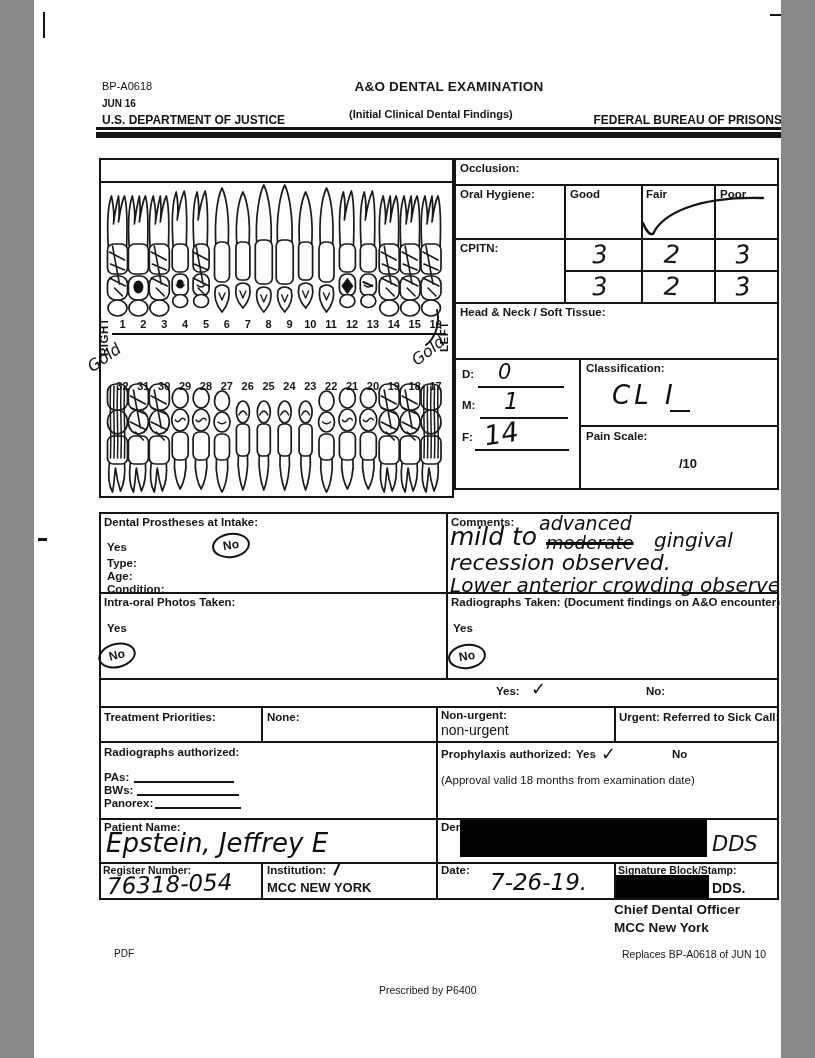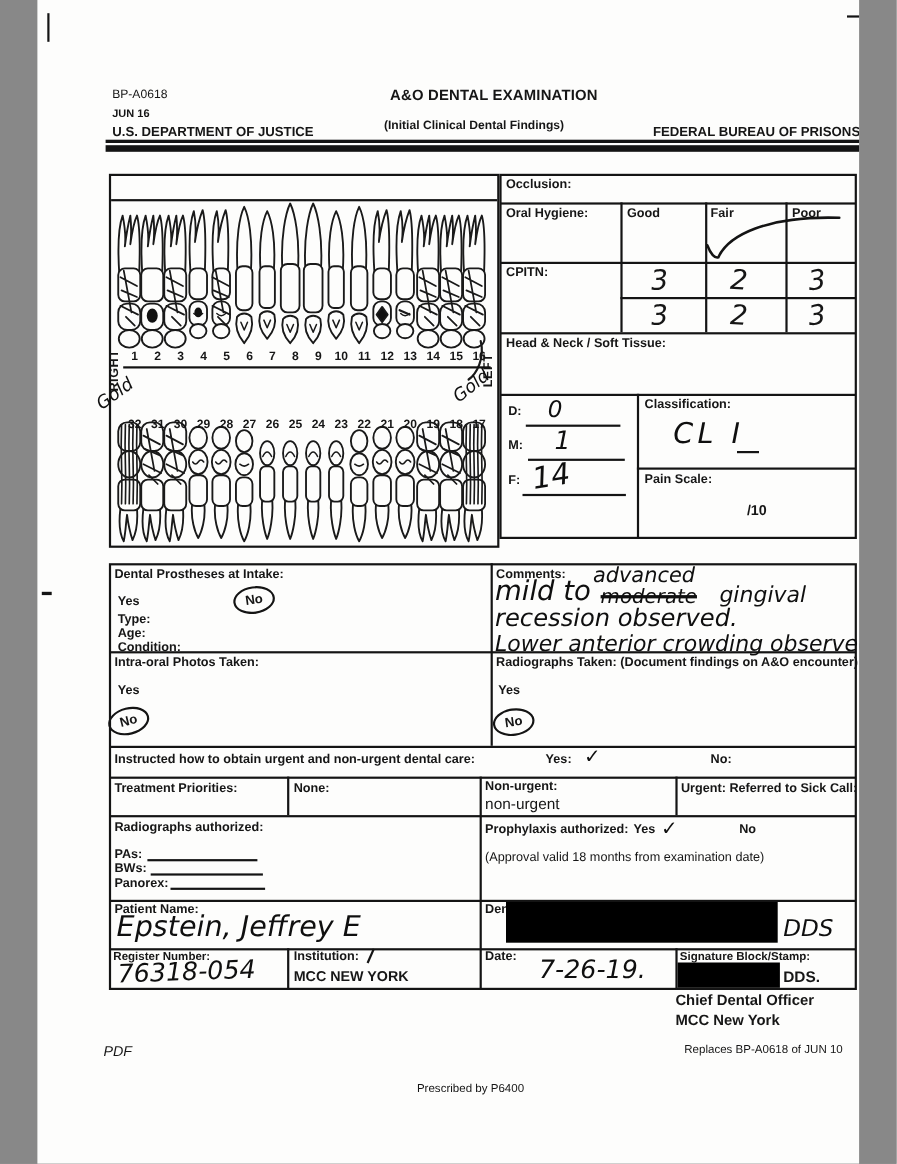--- a/index.html
+++ b/index.html
@@ -340,21 +340,20 @@
   <div class="hw" style="left:416px;top:575px;font-size:20px;">Lower anterior crowding observed</div>
 
   <div class="lbl" style="left:70px;top:596px;">Intra-oral Photos Taken:</div>
   <div class="lbl" style="left:73px;top:622px;">Yes</div>
   <div class="circ" style="left:64px;top:643px;transform:rotate(-14deg);">No</div>
 
   <div class="lbl" style="left:417px;top:596px;">Radiographs Taken: (Document findings on A&amp;O encounter)</div>
   <div class="lbl" style="left:419px;top:622px;">Yes</div>
   <div class="circ" style="left:414px;top:644px;">No</div>
 
-  <div class="lbl" style="left:70px;top:685px;">Instructed how to obtain urgent and non-urgent dental care:</div>
   <div class="lbl" style="left:462px;top:685px;">Yes:</div>
   <div class="hw" style="left:497px;top:680px;font-size:18px;font-weight:bold;">✓</div>
   <div class="lbl" style="left:612px;top:685px;">No:</div>
 
   <div class="lbl" style="left:70px;top:711px;">Treatment Priorities:</div>
   <div class="lbl" style="left:233px;top:711px;">None:</div>
   <div class="lbl" style="left:407px;top:709px;">Non-urgent:</div>
   <div class="txt" style="left:407px;top:722px;font-size:14px;">non-urgent</div>
   <div class="lbl" style="left:585px;top:711px;">Urgent: Referred to Sick Call:</div>
 
@@ -384,16 +383,16 @@
   <div class="vline" style="left:302px;top:862px;width:2px;height:14px;transform:rotate(24deg);"></div>
   <div class="lbl" style="left:233px;top:880px;font-size:13px;">MCC NEW YORK</div>
   <div class="lbl" style="left:407px;top:864px;">Date:</div>
   <div class="hw" style="left:456px;top:871px;font-size:23px;">7-26-19.</div>
   <div class="lbl" style="left:584px;top:864px;font-size:10.5px;">Signature Block/Stamp:</div>
   <div class="redact" style="left:582px;top:875px;width:93px;height:23px;"></div>
   <div class="lbl" style="left:678px;top:880px;font-size:14px;">DDS.</div>
   <div class="lbl" style="left:580px;top:902px;font-size:13.5px;">Chief Dental Officer</div>
   <div class="lbl" style="left:580px;top:920px;font-size:13.5px;">MCC New York</div>
 
-  <div class="txt" style="left:60px;top:948px;font-size:13px;font-style:italic;">PDF</div>
+  <div class="txt" style="left:80px;top:948px;font-size:10px;">PDF</div>
   <div class="txt" style="left:345px;top:984px;font-size:10.5px;">Prescribed by P6400</div>
   <div class="txt" style="left:588px;top:948px;font-size:10.5px;">Replaces BP-A0618 of JUN 10</div>
 </div>
 
 </body></html>

